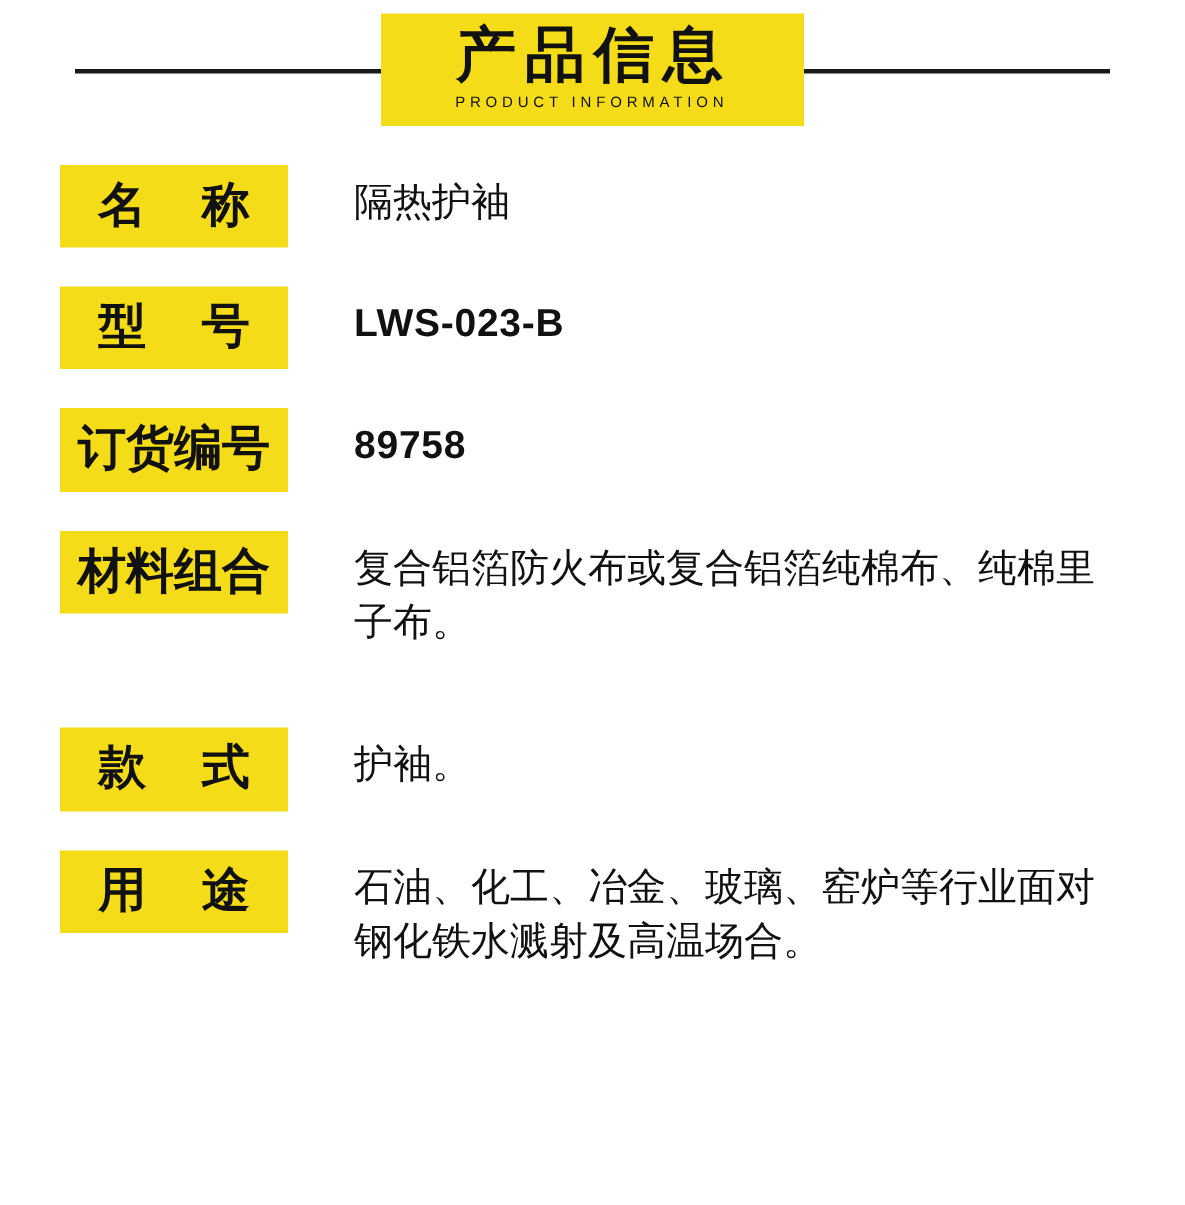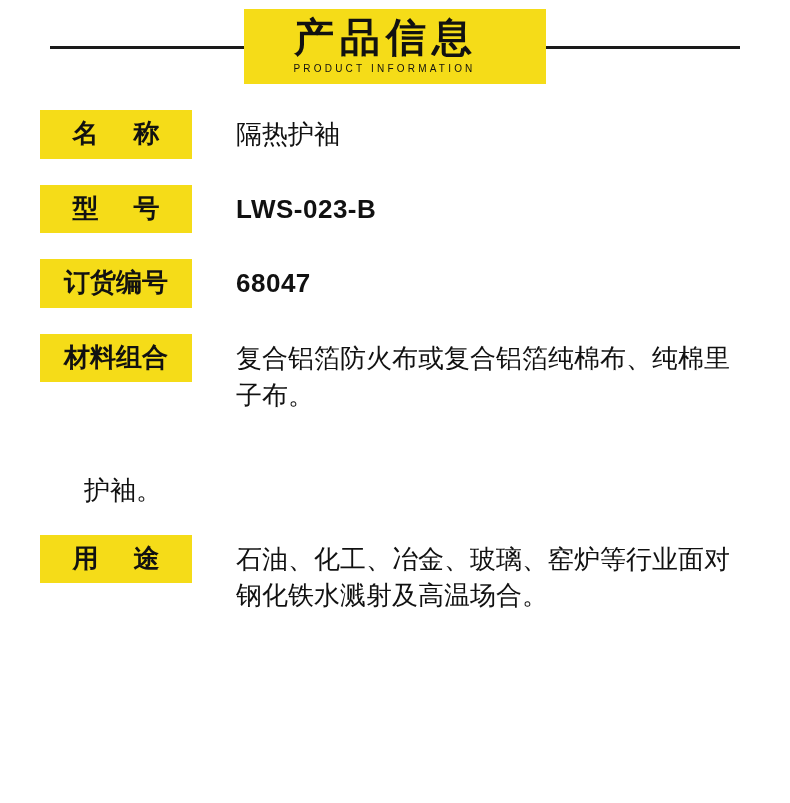--- a/index.html
+++ b/index.html
@@ -37,21 +37,21 @@
     height: 3px;
     background: #1a1a1a;
   }
   .rule.left  { left: 10px;  width: 210px; }
   .rule.right { right: 10px; width: 210px; }
 
   .header-badge {
     position: relative;
     z-index: 2;
     background: #f5dc18;
-    padding: 8px 68px 10px 44px;
+    padding: 8px 48px 10px 44px;
     text-align: center;
     line-height: 1;
   }
   .header-cn {
     font-size: 40px;
     font-weight: bold;
     letter-spacing: 6px;
     color: #111111;
     text-indent: 6px;
   }
@@ -70,21 +70,21 @@
   .row {
     display: flex;
     align-items: flex-start;
     margin-bottom: 26px;
   }
   .row-label {
     flex: 0 0 auto;
     width: 152px;
     background: #f5dc18;
     color: #111111;
-    font-size: 26px;
+    font-size: 32px;
     font-weight: bold;
     line-height: 1.1;
     padding: 9px 0 11px 0;
     text-align: center;
     box-sizing: border-box;
   }
   .row-label.spaced {
     letter-spacing: 14px;
     text-indent: 14px;
   }
@@ -121,29 +121,30 @@
       <div class="row">
         <div class="row-label spaced">名  称</div>
         <div class="row-value">隔热护袖</div>
       </div>
       <div class="row">
         <div class="row-label spaced">型  号</div>
         <div class="row-value latin">LWS-023-B</div>
       </div>
       <div class="row">
         <div class="row-label">订货编号</div>
-        <div class="row-value latin">68047</div>
+        <div class="row-value latin">89758</div>
       </div>
       <div class="row">
         <div class="row-label">材料组合</div>
         <div class="row-value">复合铝箔防火布或复合铝箔纯棉布、纯棉里子布。</div>
       </div>
       <div class="row">
       </div>
       <div class="row">
+        <div class="row-label spaced">款  式</div>
         <div class="row-value">护袖。</div>
       </div>
       <div class="row">
         <div class="row-label spaced">用  途</div>
         <div class="row-value">石油、化工、冶金、玻璃、窑炉等行业面对钢化铁水溅射及高温场合。</div>
       </div>
     </div>
 
 </div>
 

